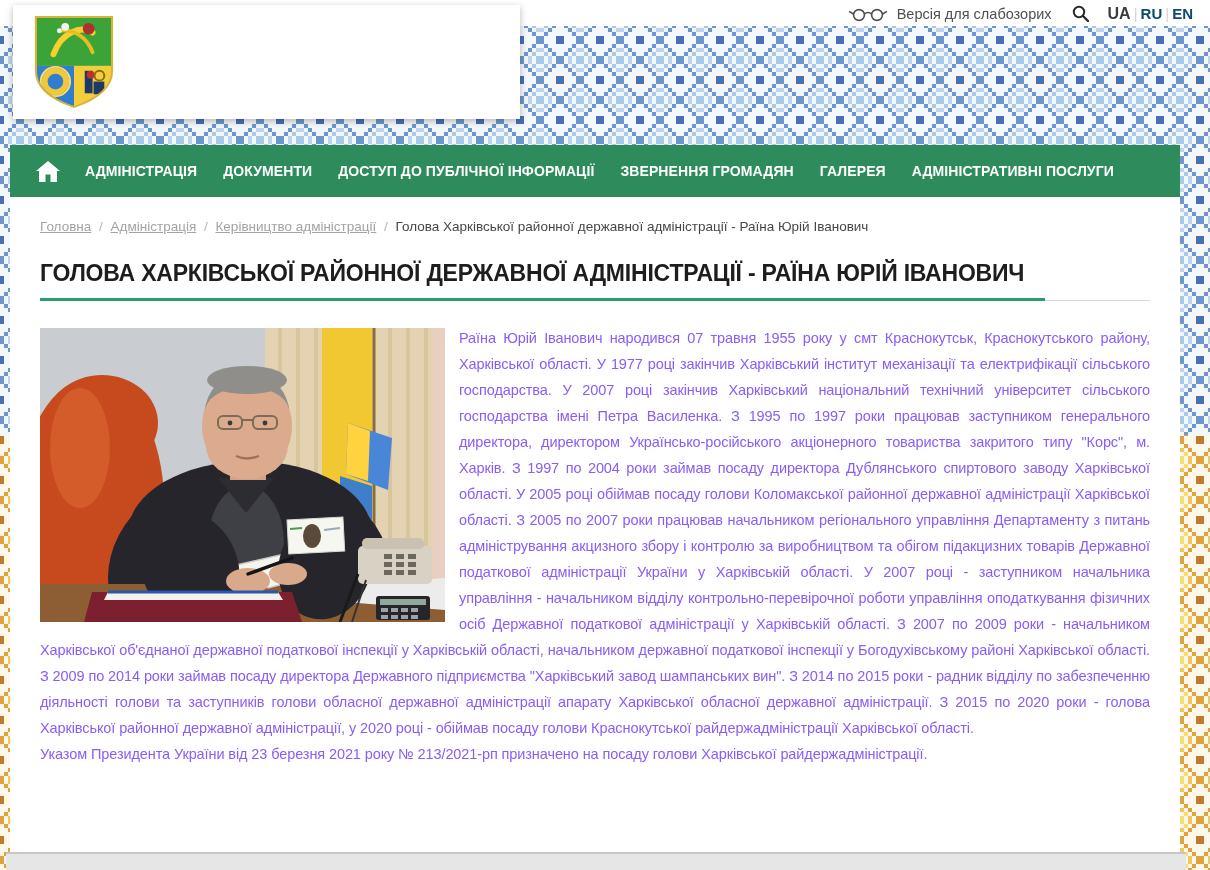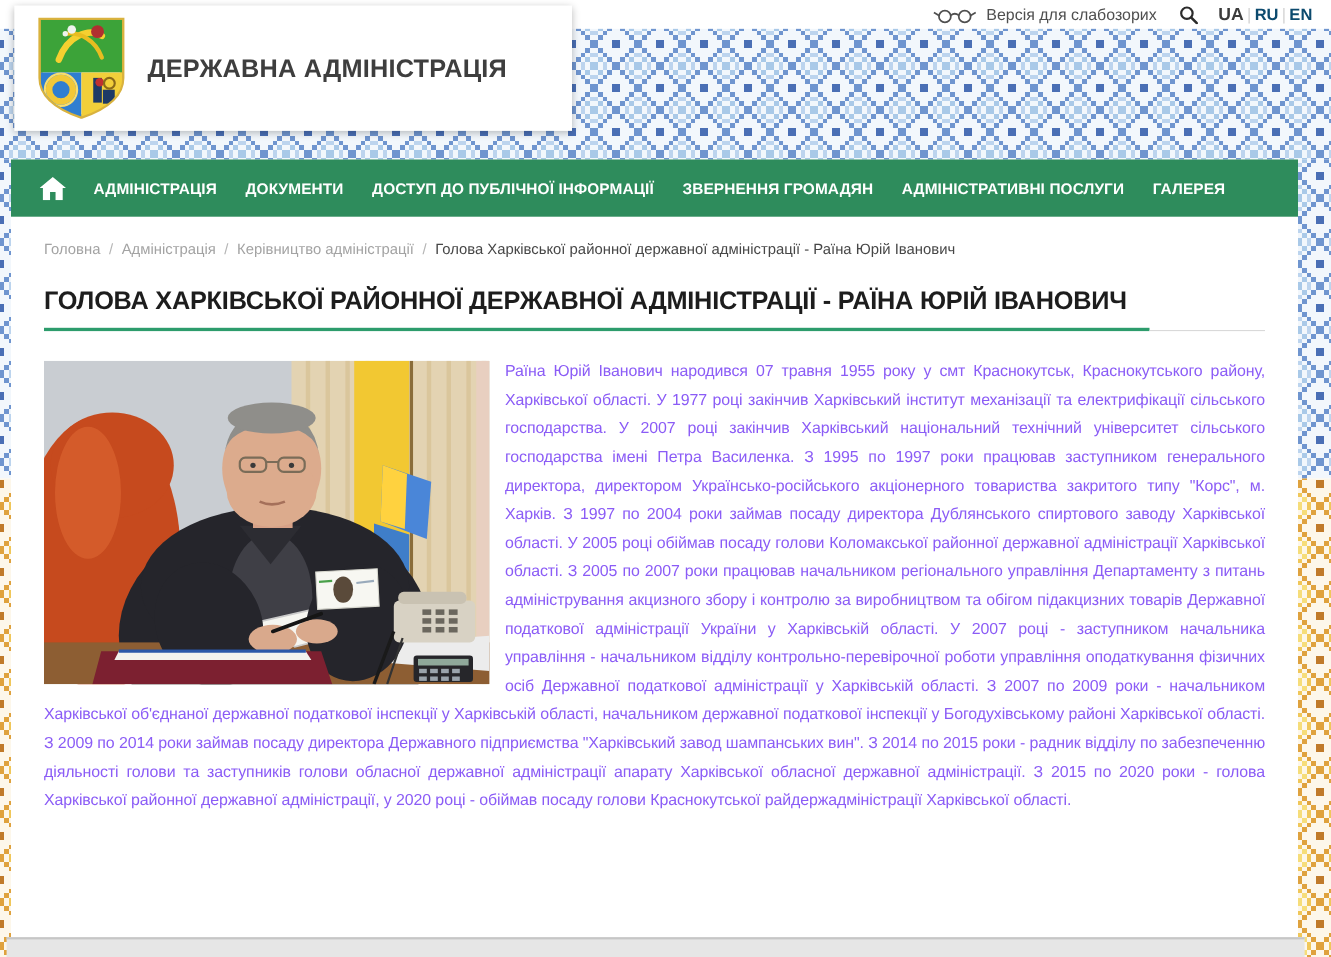--- a/index.html
+++ b/index.html
@@ -28,21 +28,21 @@
   .nav{position:absolute;left:10px;top:145px;width:1170px;height:52px;background:#2e8c5c;
        display:flex;align-items:center;z-index:3;padding-left:14px;box-sizing:border-box;}
   .nav-home{display:flex;align-items:center;padding:0 12px;cursor:pointer;height:100%;}
   .nav-item{color:#fff;font-weight:bold;font-size:14px;letter-spacing:.1px;padding:0 13px;cursor:pointer;
             height:100%;display:flex;align-items:center;white-space:nowrap;}
 
   
   .content{position:absolute;left:10px;top:197px;width:1170px;height:655px;background:#fff;z-index:2;
            padding:22px 30px 0;box-sizing:border-box;}
   .breadcrumb{font-size:13.5px;color:#a3a3a3;}
-  .bc-link{color:#a3a3a3;cursor:pointer;}
+  .bc-link{color:#a3a3a3;cursor:pointer;text-decoration:underline;}
   .bc-sep{color:#b5b5b5;padding:0 4px;}
   .bc-current{color:#474747;}
   .page-title{margin:26px 0 0;font-size:23px;font-weight:bold;color:#1d1d1d;letter-spacing:-0.2px;}
   .title-rule{margin-top:11px;position:relative;height:3px;}
   .title-rule .green-bar{position:absolute;left:0;top:0;height:3px;width:90.5%;background:#2d9c6c;}
   .title-rule .gray-bar{position:absolute;right:0;top:2px;height:1px;width:9.5%;background:#d9d9d9;}
   .article{margin-top:24px;font-size:14.5px;line-height:26px;color:#8b5cf6;text-align:justify;letter-spacing:-0.1px;}
   .article p{margin:0;}
   .photo{float:left;width:405px;height:294px;margin:3px 14px 6px 0;}
 
@@ -215,36 +215,35 @@
         <circle cx="30" cy="18" r="2.5" fill="#eef3ee"></circle>
         <circle cx="26" cy="70" r="11" fill="none" stroke="#f2c838" stroke-width="6"></circle>
         <circle cx="26" cy="70" r="15" fill="none" stroke="#f8dd6e" stroke-width="2"></circle>
         <rect x="56" y="59" width="8" height="23" fill="#1d3a66"></rect>
         <rect x="65" y="70" width="11" height="13" fill="#1d3a66"></rect>
         <circle cx="62" cy="63" r="4" fill="#c03030"></circle>
         <circle cx="71" cy="64" r="5" fill="none" stroke="#8a6a1a" stroke-width="2"></circle>
       </g>
     </svg>
     <div class="site-title">
-      <div>ДЕРЖАВНА АДМІНІСТРАЦІЯ</div>
     </div>
   </div>
 
   <nav class="nav">
     <div class="nav-home">
       <svg width="24" height="21" viewBox="0 0 24 21">
         <path d="M12,0 L24,10 L21,10 L21,21 L14.5,21 L14.5,13.5 L9.5,13.5 L9.5,21 L3,21 L3,10 L0,10 Z" fill="#ffffff"></path>
       </svg>
     </div>
     <div class="nav-item">АДМІНІСТРАЦІЯ</div>
     <div class="nav-item">ДОКУМЕНТИ</div>
     <div class="nav-item">ДОСТУП ДО ПУБЛІЧНОЇ ІНФОРМАЦІЇ</div>
     <div class="nav-item">ЗВЕРНЕННЯ ГРОМАДЯН</div>
+    <div class="nav-item">ГАЛЕРЕЯ</div>
     <div class="nav-item">АДМІНІСТРАТИВНІ ПОСЛУГИ</div>
-    <div class="nav-item">ГАЛЕРЕЯ</div>
   </nav>
 
   <main class="content">
     <div class="breadcrumb">
       <span class="bc-link">Головна</span>
       <span class="bc-sep">/</span>
       <span class="bc-link">Адміністрація</span>
       <span class="bc-sep">/</span>
       <span class="bc-link">Керівництво адміністрації</span>
       <span class="bc-sep">/</span>
@@ -333,17 +332,18 @@
             <rect x="371" y="280" width="7" height="4"></rect>
           <rect x="341" y="287" width="7" height="4"></rect>
             <rect x="351" y="287" width="7" height="4"></rect>
             <rect x="361" y="287" width="7" height="4"></rect>
             <rect x="371" y="287" width="7" height="4"></rect>
         </g>
         <line x1="300" y1="294" x2="318" y2="246" stroke="#1a1a1a" stroke-width="3"></line>
         <line x1="312" y1="294" x2="326" y2="252" stroke="#333" stroke-width="2"></line>
       </svg>
       <p>Раїна Юрій Іванович народився 07 травня 1955 року у смт Краснокутськ, Краснокутського району, Харківської області. У 1977 році закінчив Харківський інститут механізації та електрифікації сільського господарства. У 2007 році закінчив Харківський національний технічний університет сільського господарства імені Петра Василенка. З 1995 по 1997 роки працював заступником генерального директора, директором Українсько-російського акціонерного товариства закритого типу "Корс", м. Харків. З 1997 по 2004 роки займав посаду директора Дублянського спиртового заводу Харківської області. У 2005 році обіймав посаду голови Коломакської районної державної адміністрації Харківської області. З 2005 по 2007 роки працював начальником регіонального управління Департаменту з питань адміністрування акцизного збору і контролю за виробництвом та обігом підакцизних товарів Державної податкової адміністрації України у Харківській області. У 2007 році - заступником начальника управління - начальником відділу контрольно-перевірочної роботи управління оподаткування фізичних осіб Державної податкової адміністрації у Харківській області. З 2007 по 2009 роки - начальником Харківської об'єднаної державної податкової інспекції у Харківській області, начальником державної податкової інспекції у Богодухівському районі Харківської області. З 2009 по 2014 роки займав посаду директора Державного підприємства "Харківський завод шампанських вин". З 2014 по 2015 роки - радник відділу по забезпеченню діяльності голови та заступників голови обласної державної адміністрації апарату Харківської обласної державної адміністрації. З 2015 по 2020 роки - голова Харківської районної державної адміністрації, у 2020 році - обіймав посаду голови Краснокутської райдержадміністрації Харківської області.</p>
+      <p>Указом Президента України від 23 березня 2021 року № 213/2021-рп призначено на посаду голови Харківської райдержадміністрації.</p>
     </article>
   </main>
 
   <div class="bottom-strip"></div>
 </div>
 
 </body></html>

